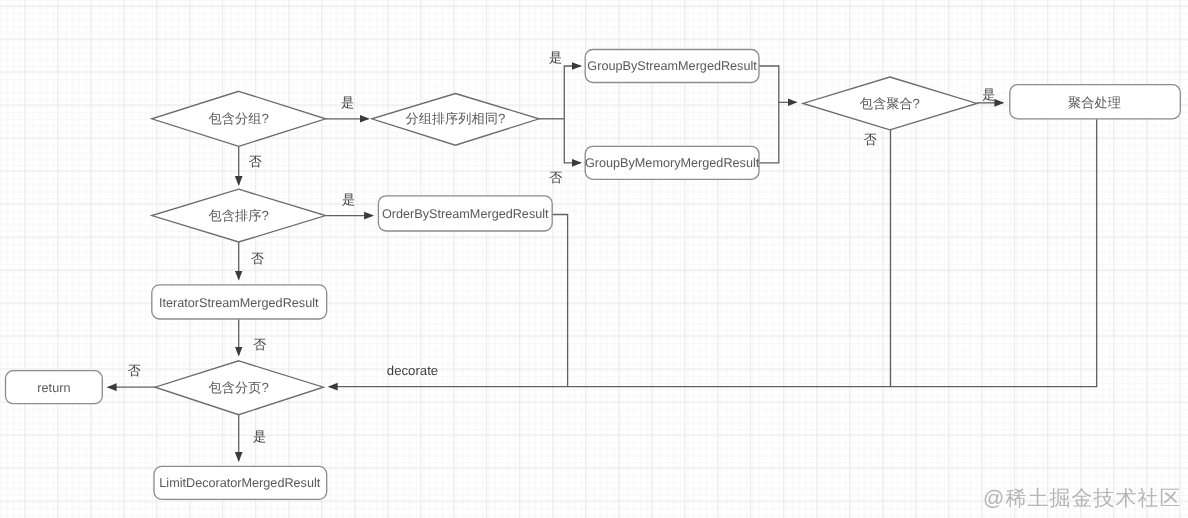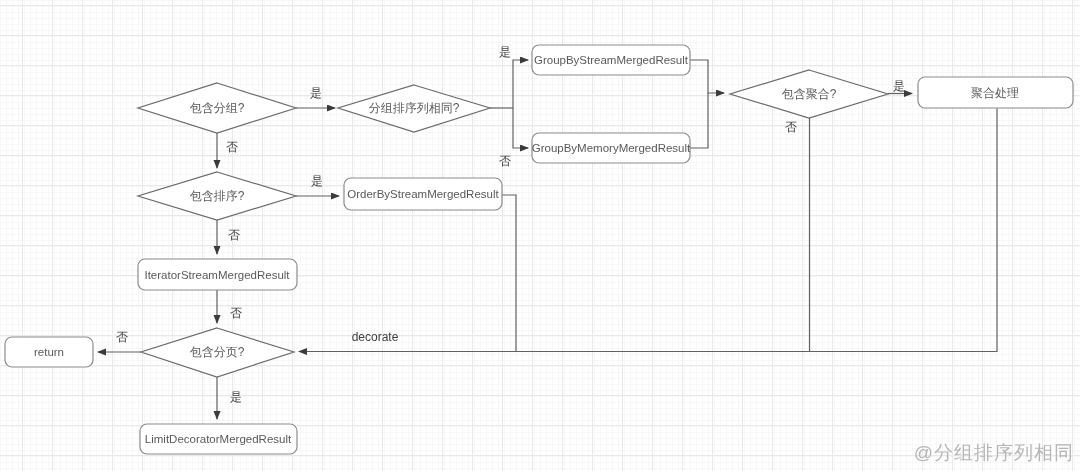--- a/index.html
+++ b/index.html
@@ -151,14 +151,14 @@
       </g>
 
       <g>
         <rect class="shape-rect" x="140" y="424" width="157" height="30" rx="7"></rect>
         <text class="node-label en" x="218" y="443">LimitDecoratorMergedResult</text>
       </g>
 
     </g>
   </svg>
 
-  <div class="watermark">@分组排序列相同</div>
+  <div class="watermark">@稀土掘金技术社区</div>
 </div>
 
 </body></html>

